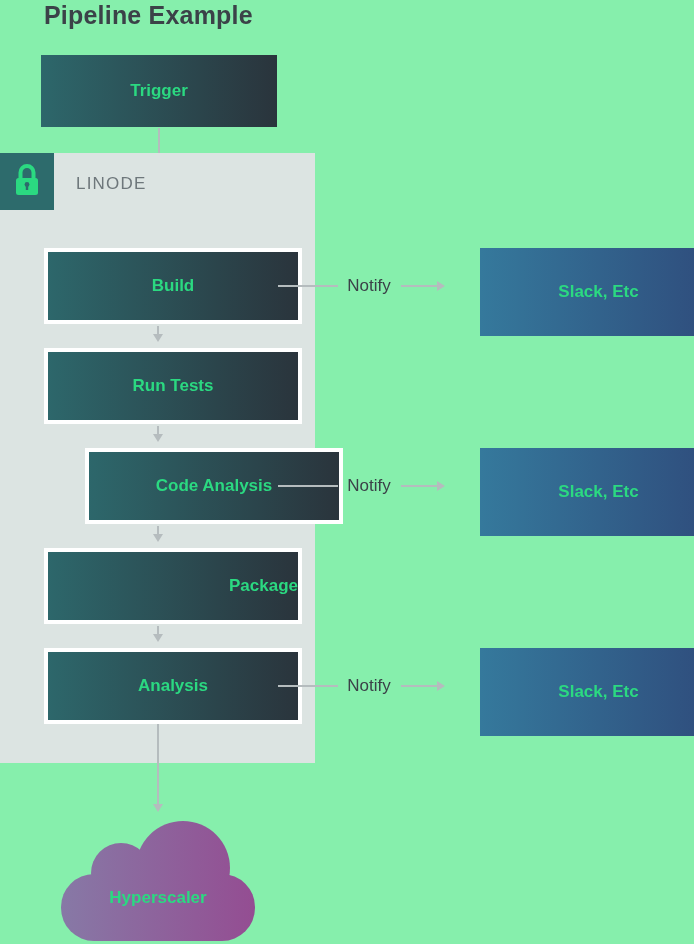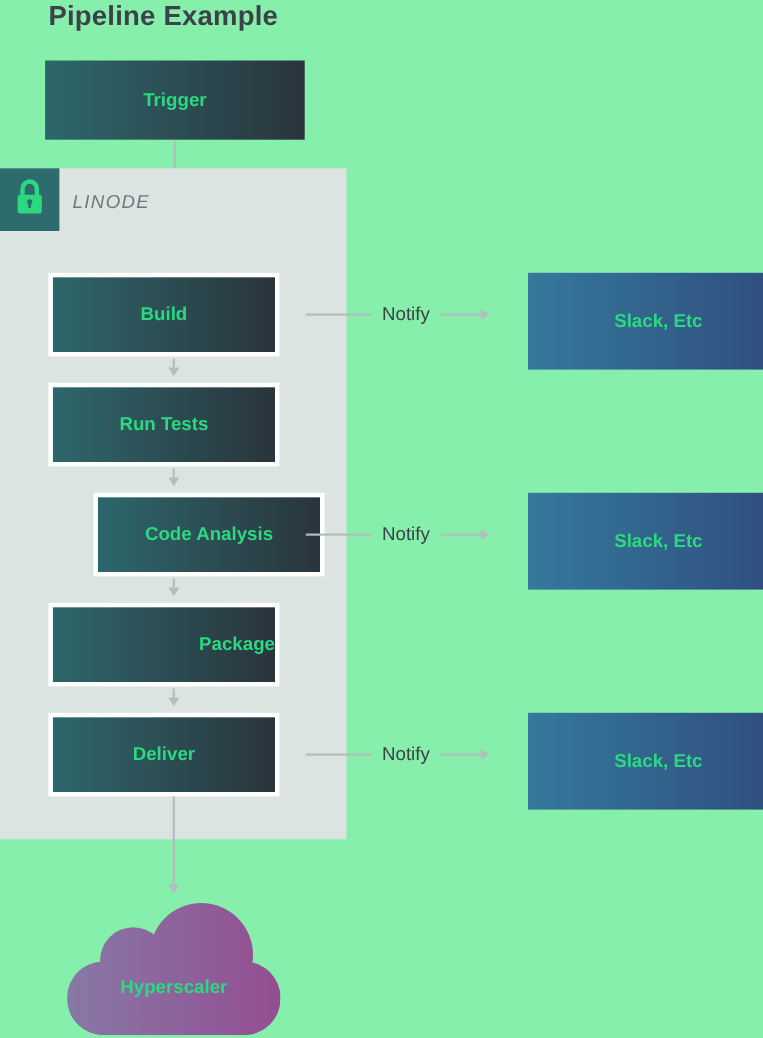--- a/index.html
+++ b/index.html
@@ -36,24 +36,24 @@
   .linode-container{
     position:absolute;left:0;top:153px;width:315px;height:610px;
     background:var(--container-bg);
   }
   .lock-badge{
     position:absolute;left:0;top:153px;width:54px;height:57px;
     background:var(--lock-badge-bg);
     display:flex;align-items:center;justify-content:center;
   }
   .linode-label{
-    position:absolute;left:66px;top:174px;
-    font-size:17px;color:var(--linode-text);letter-spacing:1.2px;font-style:italic;
+    position:absolute;left:76px;top:174px;
+    font-size:17px;color:var(--linode-text);letter-spacing:1.2px;
   }
-  .step-box{left:44px;width:210px;height:76px;border:4px solid #ffffff;}
+  .step-box{left:44px;width:258px;height:76px;border:4px solid #ffffff;}
   .step-0{top:248px;} .step-1{top:348px;} .step-2{top:448px;margin-left:41px;} .step-3{top:548px;justify-content:flex-end;} .step-4{top:648px;}
   .slack-box{left:480px;width:237px;height:88px;}
   .slack-0{top:248px;} .slack-1{top:448px;} .slack-2{top:648px;}
   .v-shaft{position:absolute;width:2px;background:var(--arrow-gray);}
   .v-head{position:absolute;width:0;height:0;
     border-left:5px solid transparent;border-right:5px solid transparent;
     border-top:8px solid var(--arrow-gray);}
   .h-shaft{position:absolute;height:2px;background:var(--arrow-gray);}
   .h-head{position:absolute;width:0;height:0;
     border-top:5px solid transparent;border-bottom:5px solid transparent;
@@ -102,21 +102,21 @@
   <div class="grad-box pipe-grad step-box step-1">
     <span class="box-label">Run Tests</span>
   </div>
   <div class="grad-box pipe-grad step-box step-2">
     <span class="box-label">Code Analysis</span>
   </div>
   <div class="grad-box pipe-grad step-box step-3">
     <span class="box-label">Package</span>
   </div>
   <div class="grad-box pipe-grad step-box step-4">
-    <span class="box-label">Deliver</span>
+    <span class="box-label">Analysis</span>
   </div>
 
   <div class="v-shaft" style="left:157px;top:326px;height:8px;"></div>
   <div class="v-head" style="left:153px;top:334px;"></div>
 
   <div class="v-shaft" style="left:157px;top:426px;height:8px;"></div>
   <div class="v-head" style="left:153px;top:434px;"></div>
 
   <div class="v-shaft" style="left:157px;top:526px;height:8px;"></div>
   <div class="v-head" style="left:153px;top:534px;"></div>

